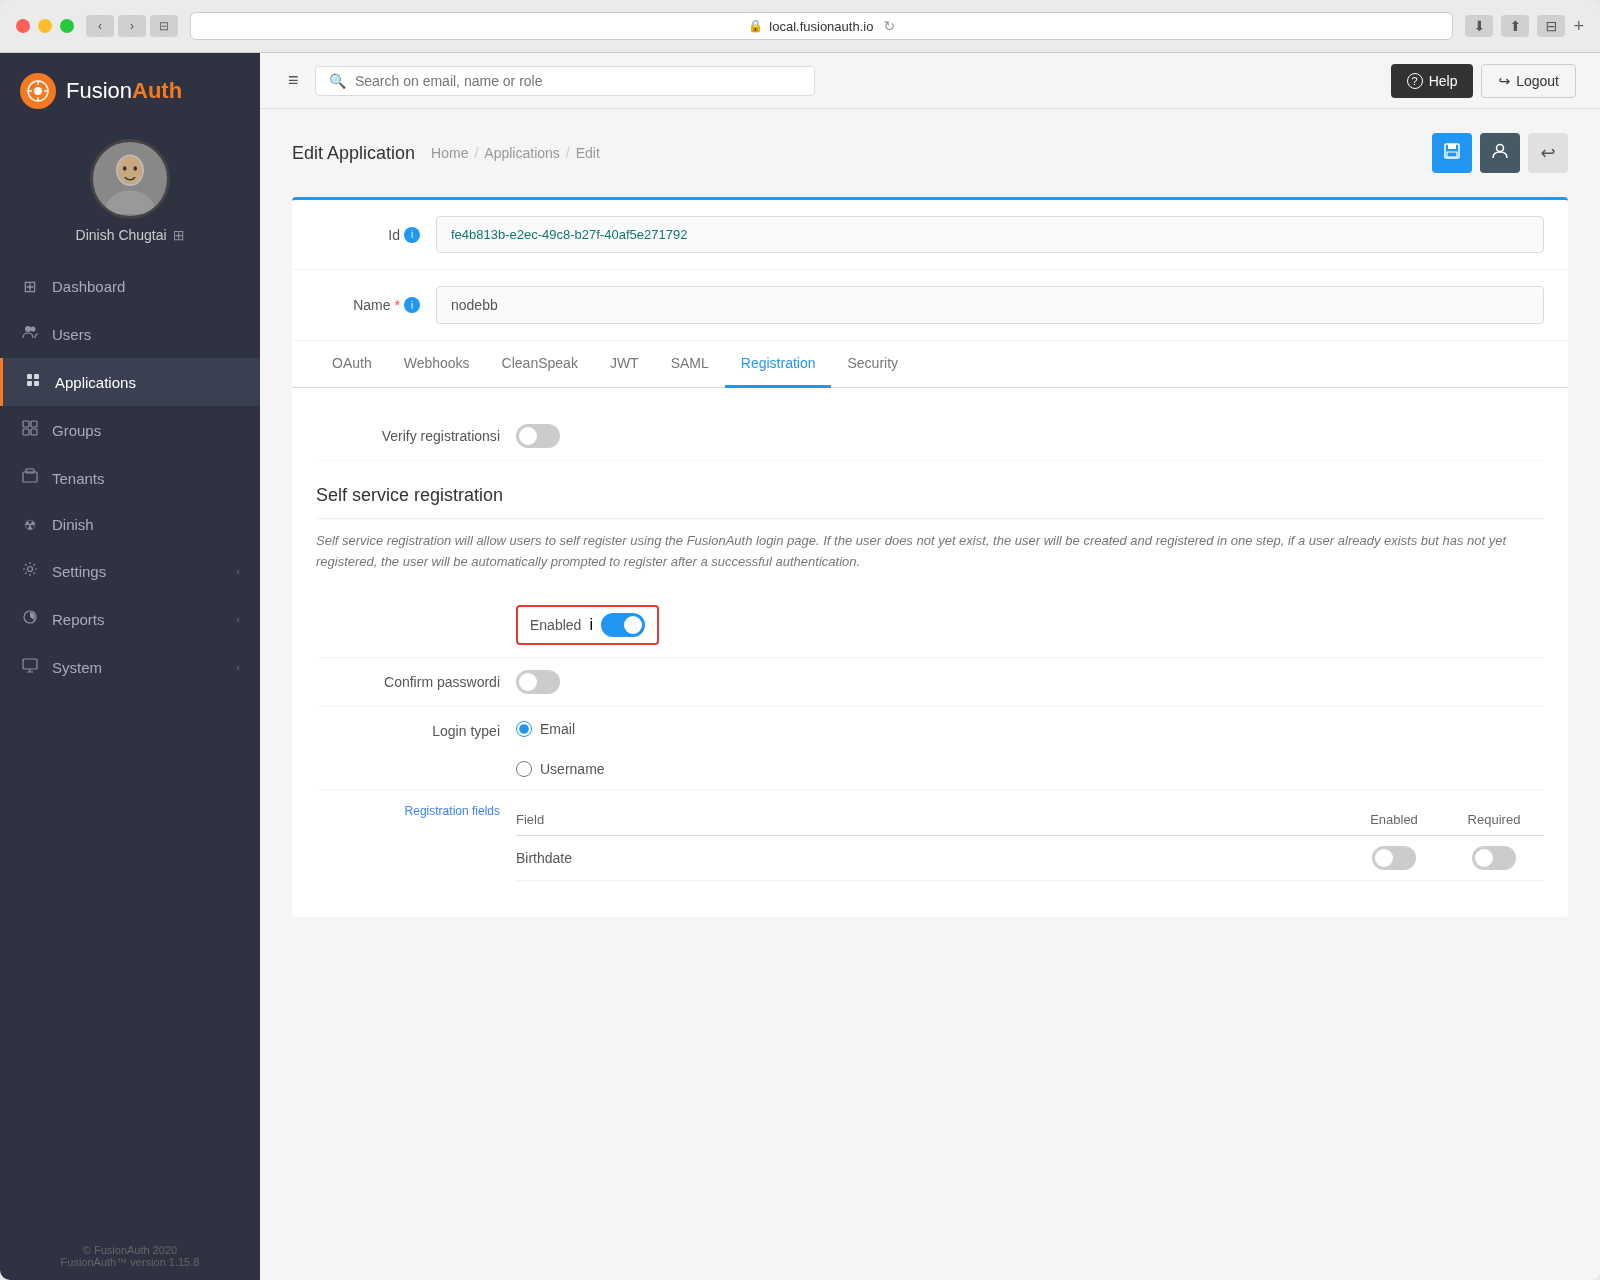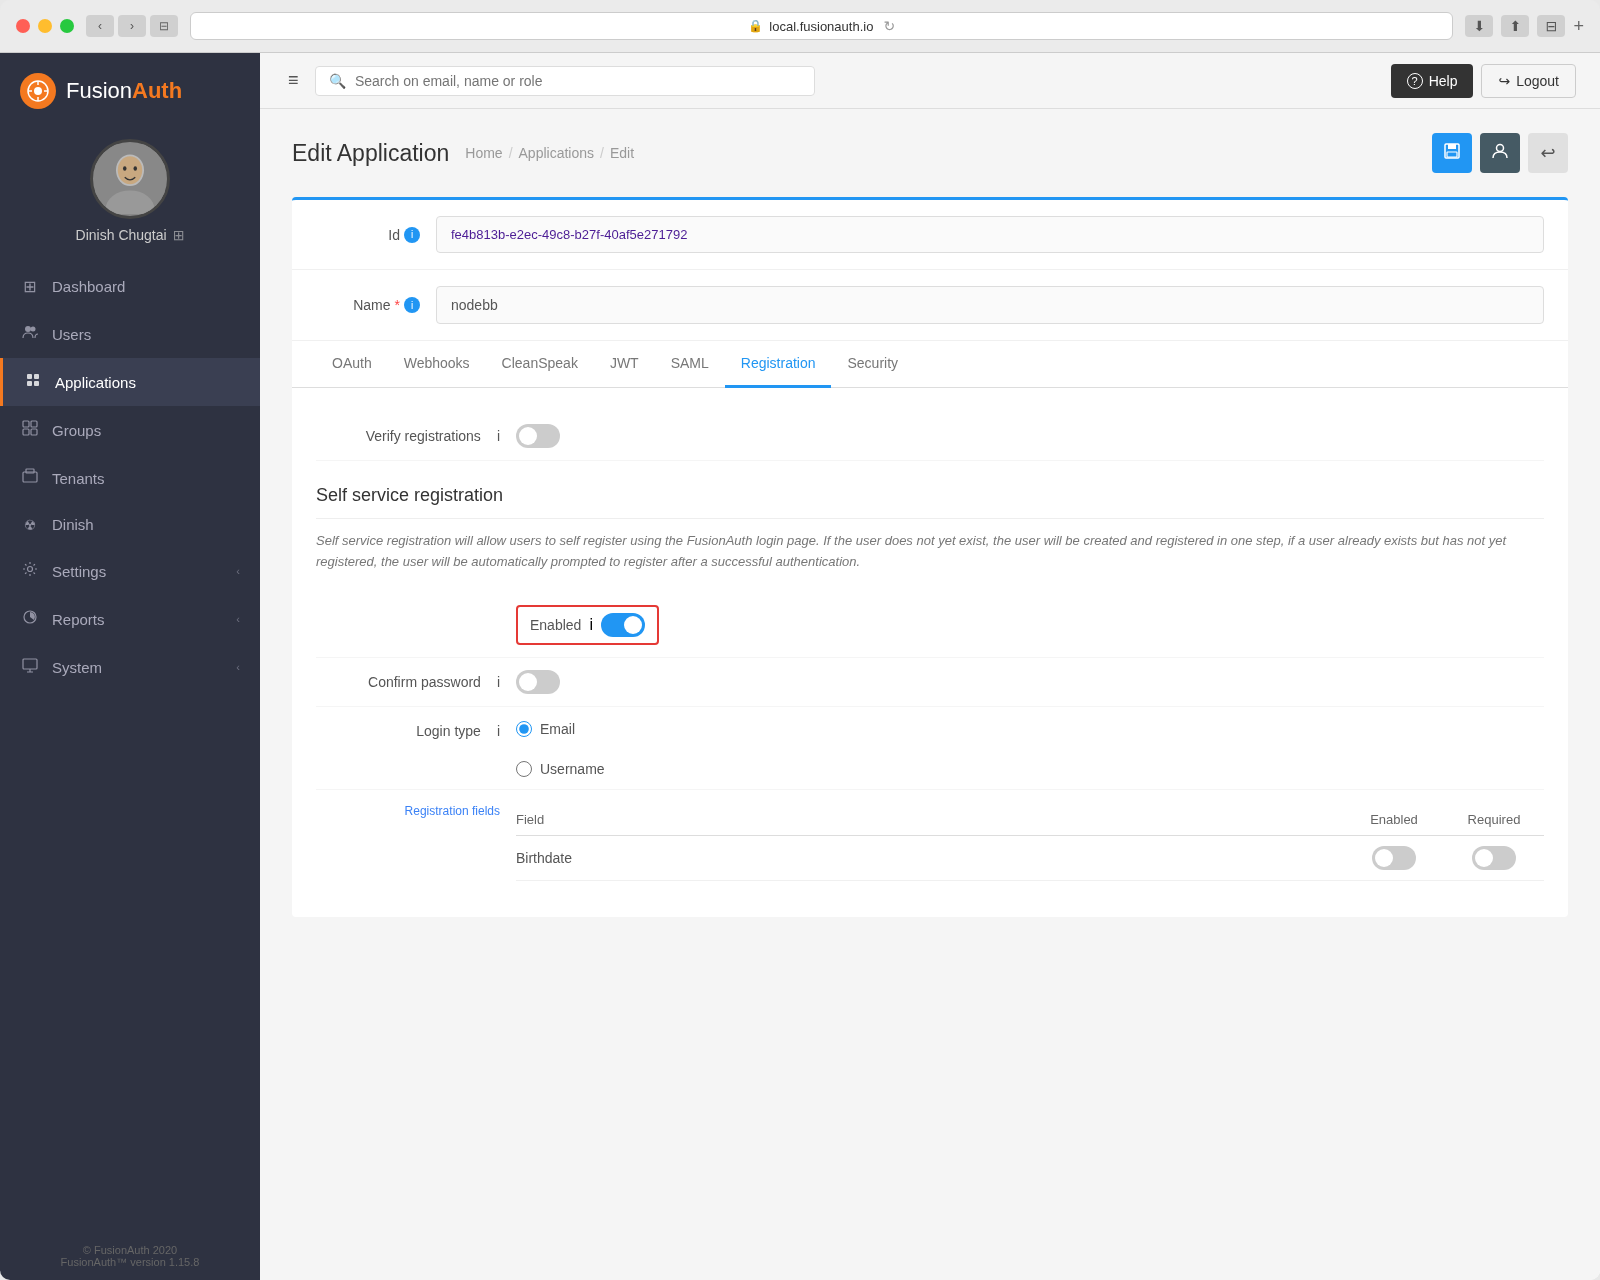--- a/index.html
+++ b/index.html
@@ -49,21 +49,21 @@
     .topbar-actions { margin-left: auto; display: flex; gap: 8px; }
     .help-btn { background: #333; color: white; border: none; border-radius: 4px; padding: 8px 16px; font-size: 14px; cursor: pointer; display: flex; align-items: center; gap: 6px; }
     .logout-btn { background: transparent; color: #333; border: 1px solid #ccc; border-radius: 4px; padding: 8px 16px; font-size: 14px; cursor: pointer; display: flex; align-items: center; gap: 6px; }
 
     
     .content-area { flex: 1; overflow-y: auto; padding: 24px 32px; }
 
     
     .page-header { display: flex; align-items: center; justify-content: space-between; margin-bottom: 24px; }
     .page-title-area { display: flex; align-items: center; gap: 16px; }
-    .page-title { font-size: 23px; font-weight: 400; color: #333; }
+    .page-title { font-size: 18px; font-weight: 400; color: #333; }
     .breadcrumb { font-size: 14px; color: #999; display: flex; align-items: center; gap: 6px; }
     .breadcrumb a { color: #999; text-decoration: none; }
     .breadcrumb .sep { color: #ccc; }
     .page-actions { display: flex; gap: 8px; }
     .action-btn { width: 40px; height: 40px; border-radius: 4px; border: none; cursor: pointer; display: flex; align-items: center; justify-content: center; font-size: 18px; }
     .action-btn.blue { background: #2196f3; color: white; }
     .action-btn.dark { background: #455a64; color: white; }
     .action-btn.light { background: #e0e0e0; color: #555; }
 
     
@@ -87,21 +87,21 @@
     .toggle-slider { position: absolute; cursor: pointer; top: 0; left: 0; right: 0; bottom: 0; background: #ccc; border-radius: 24px; transition: 0.3s; }
     .toggle-slider:before { position: absolute; content: ""; height: 18px; width: 18px; left: 3px; bottom: 3px; background: white; border-radius: 50%; transition: 0.3s; }
     .toggle-switch input:checked + .toggle-slider { background: #2196f3; }
     .toggle-switch input:checked + .toggle-slider:before { transform: translateX(20px); }
 
     
     .section-header { font-size: 18px; color: #333; margin-bottom: 12px; padding-bottom: 12px; border-bottom: 1px solid #eee; }
     .section-desc { font-size: 13px; color: #777; line-height: 1.6; margin-bottom: 20px; font-style: italic; }
 
     .toggle-row { display: flex; align-items: center; padding: 12px 0; border-bottom: 1px solid #f5f5f5; }
-    .toggle-label { width: 200px; text-align: right; font-size: 14px; color: #555; font-weight: 500; padding-right: 16px; display: flex; align-items: center; justify-content: flex-end; gap: 16px; }
+    .toggle-label { width: 200px; text-align: right; font-size: 14px; color: #555; font-weight: 500; padding-right: 16px; display: flex; align-items: center; justify-content: flex-end; gap: 0; }
 
     
     .enabled-highlight { border: 2px solid #e53935; border-radius: 4px; padding: 6px 12px; display: inline-flex; align-items: center; gap: 8px; }
 
     
     .radio-group { display: flex; flex-direction: column; gap: 24px; }
     .radio-option { display: flex; align-items: center; gap: 8px; font-size: 14px; color: #555; cursor: pointer; }
     .radio-option input[type=radio] { accent-color: #2196f3; width: 16px; height: 16px; }
 
     
@@ -328,21 +328,21 @@
         </div>
       </div>
 
       <div class="form-card">
 
         <div class="form-field">
           <div class="form-label">
             <span>Id</span>
             <span class="info-icon">i</span>
           </div>
-          <input class="form-input" type="text" style="color: #4c1d95; font-size: 13px;" value="fe4b813b-e2ec-49c8-b27f-40af5e271792">
+          <input class="form-input" type="text" style="color: #0f766e; font-size: 13px;" value="fe4b813b-e2ec-49c8-b27f-40af5e271792">
         </div>
 
         <div class="form-field">
           <div class="form-label">
             <span>Name</span>
             <span style="color:#f44;">*</span>
             <span class="info-icon">i</span>
           </div>
           <input class="form-input" type="text" style="color: rgb(85, 85, 85);" value="nodebb">
         </div>

